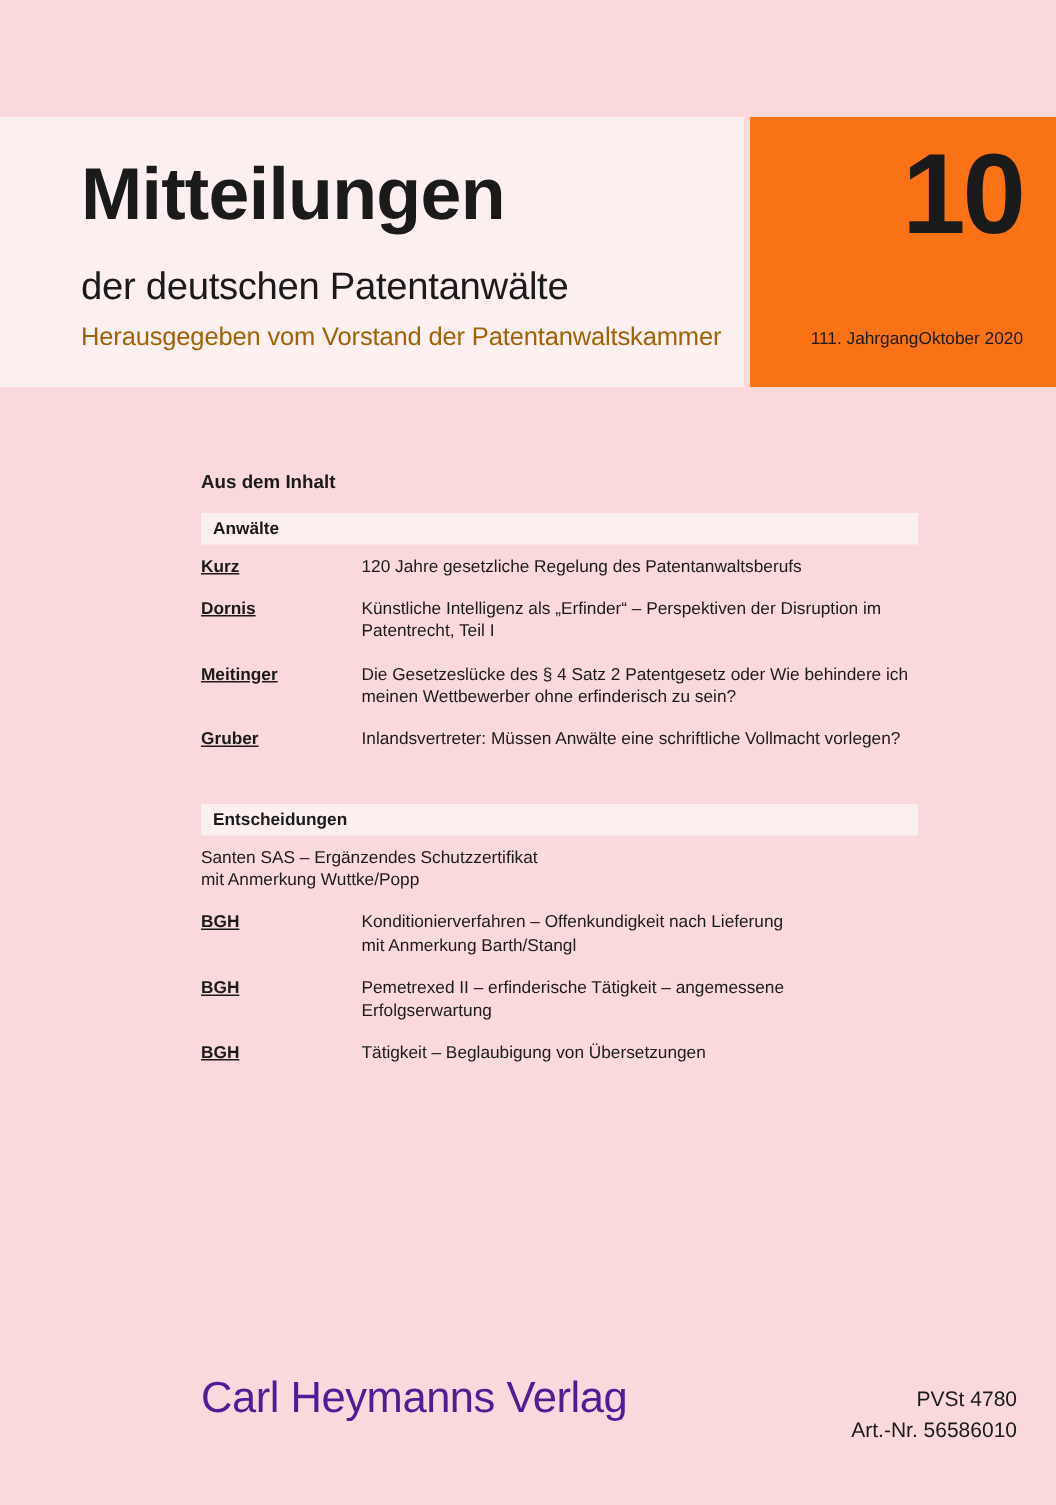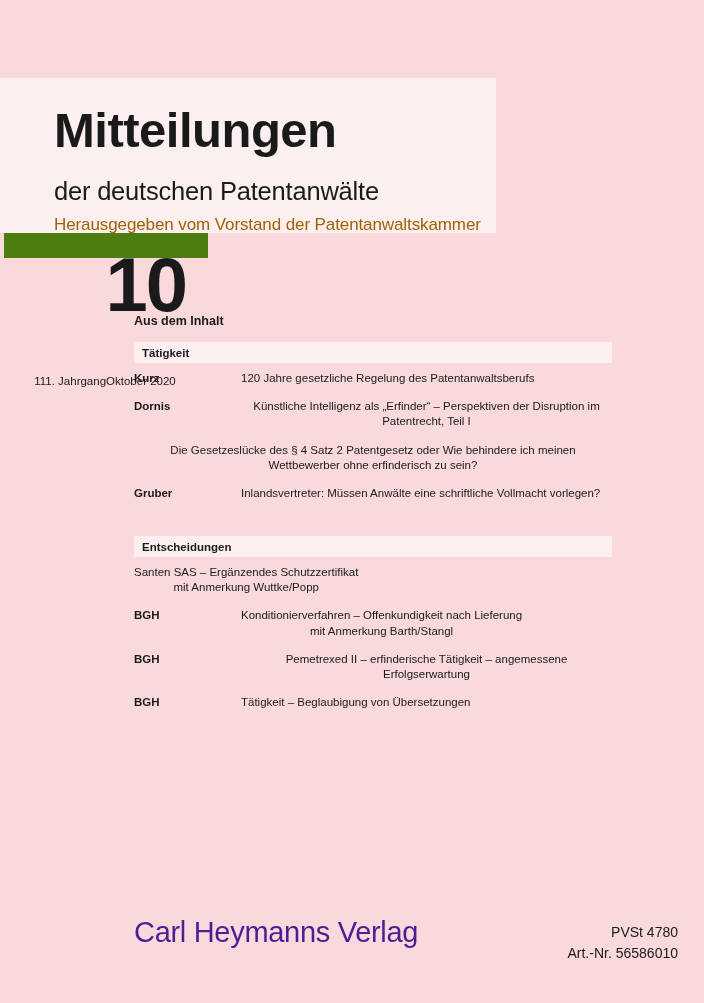--- a/index.html
+++ b/index.html
@@ -16,34 +16,33 @@
   }
 
   
   .masthead {
     position: absolute;
     left: 0;
     top: 78px;
     width: 704px;
     height: 180px;
     display: flex;
-    flex-direction: column;
   }
   .masthead-left {
     width: 496px;
     height: 180px;
     background: #fceff0;
     box-sizing: border-box;
     padding: 28px 0 0 54px;
     position: relative;
   }
   .masthead-right {
     width: 208px;
     height: 180px;
-    background: #4d7c0f;
+    background: #f97316;
     border-left: 4px solid #f9d9dc;
     box-sizing: border-box;
     position: relative;
   }
   .title-main {
     font-size: 49px;
     font-weight: bold;
     letter-spacing: -0.5px;
     color: #1a1a1a;
     line-height: 1;
@@ -74,21 +73,21 @@
     letter-spacing: -2px;
   }
   .issue-meta {
     position: absolute;
     left: 20px;
     right: 22px;
     top: 142px;
     font-size: 11.5px;
     color: #1a1a1a;
     display: flex;
-    justify-content: center;
+    justify-content: flex-end;
   }
 
   
   .contents {
     position: absolute;
     left: 134px;
     top: 314px;
     width: 478px;
   }
   .contents-title {
@@ -111,25 +110,25 @@
     display: flex;
     margin-bottom: 13px;
     line-height: 1.32;
   }
   .entry-author {
     width: 107px;
     flex: 0 0 107px;
     font-size: 11.5px;
     font-weight: bold;
     color: #1a1a1a;
+    text-decoration: underline;
   }
   .entry-text {
     font-size: 11.5px;
     color: #1a1a1a;
-    text-align: center;
   }
   .entry-note {
   }
   .spacer-lg {
     height: 22px;
   }
 
   
   .publisher {
     position: absolute;
@@ -163,31 +162,32 @@
     <div class="issue-meta">
       <span>111. Jahrgang</span>
       <span>Oktober 2020</span>
     </div>
   </div>
 </div>
 
 <div class="contents">
   <div class="contents-title">Aus dem Inhalt</div>
 
-  <div class="section-header">Tätigkeit</div>
+  <div class="section-header">Anwälte</div>
 
   <div class="entry">
     <div class="entry-author">Kurz</div>
     <div class="entry-text">120 Jahre gesetzliche Regelung des Patentanwaltsberufs</div>
   </div>
   <div class="entry">
     <div class="entry-author">Dornis</div>
     <div class="entry-text">Künstliche Intelligenz als „Erfinder“ – Perspektiven der Disruption im Patentrecht, Teil I</div>
   </div>
   <div class="entry">
+    <div class="entry-author">Meitinger</div>
     <div class="entry-text">Die Gesetzeslücke des § 4 Satz 2 Patentgesetz oder Wie behindere ich meinen Wettbewerber ohne erfinderisch zu sein?</div>
   </div>
   <div class="entry">
     <div class="entry-author">Gruber</div>
     <div class="entry-text">Inlandsvertreter: Müssen Anwälte eine schriftliche Vollmacht vorlegen?</div>
   </div>
 
   <div class="spacer-lg"></div>
 
   <div class="section-header">Entscheidungen</div>

